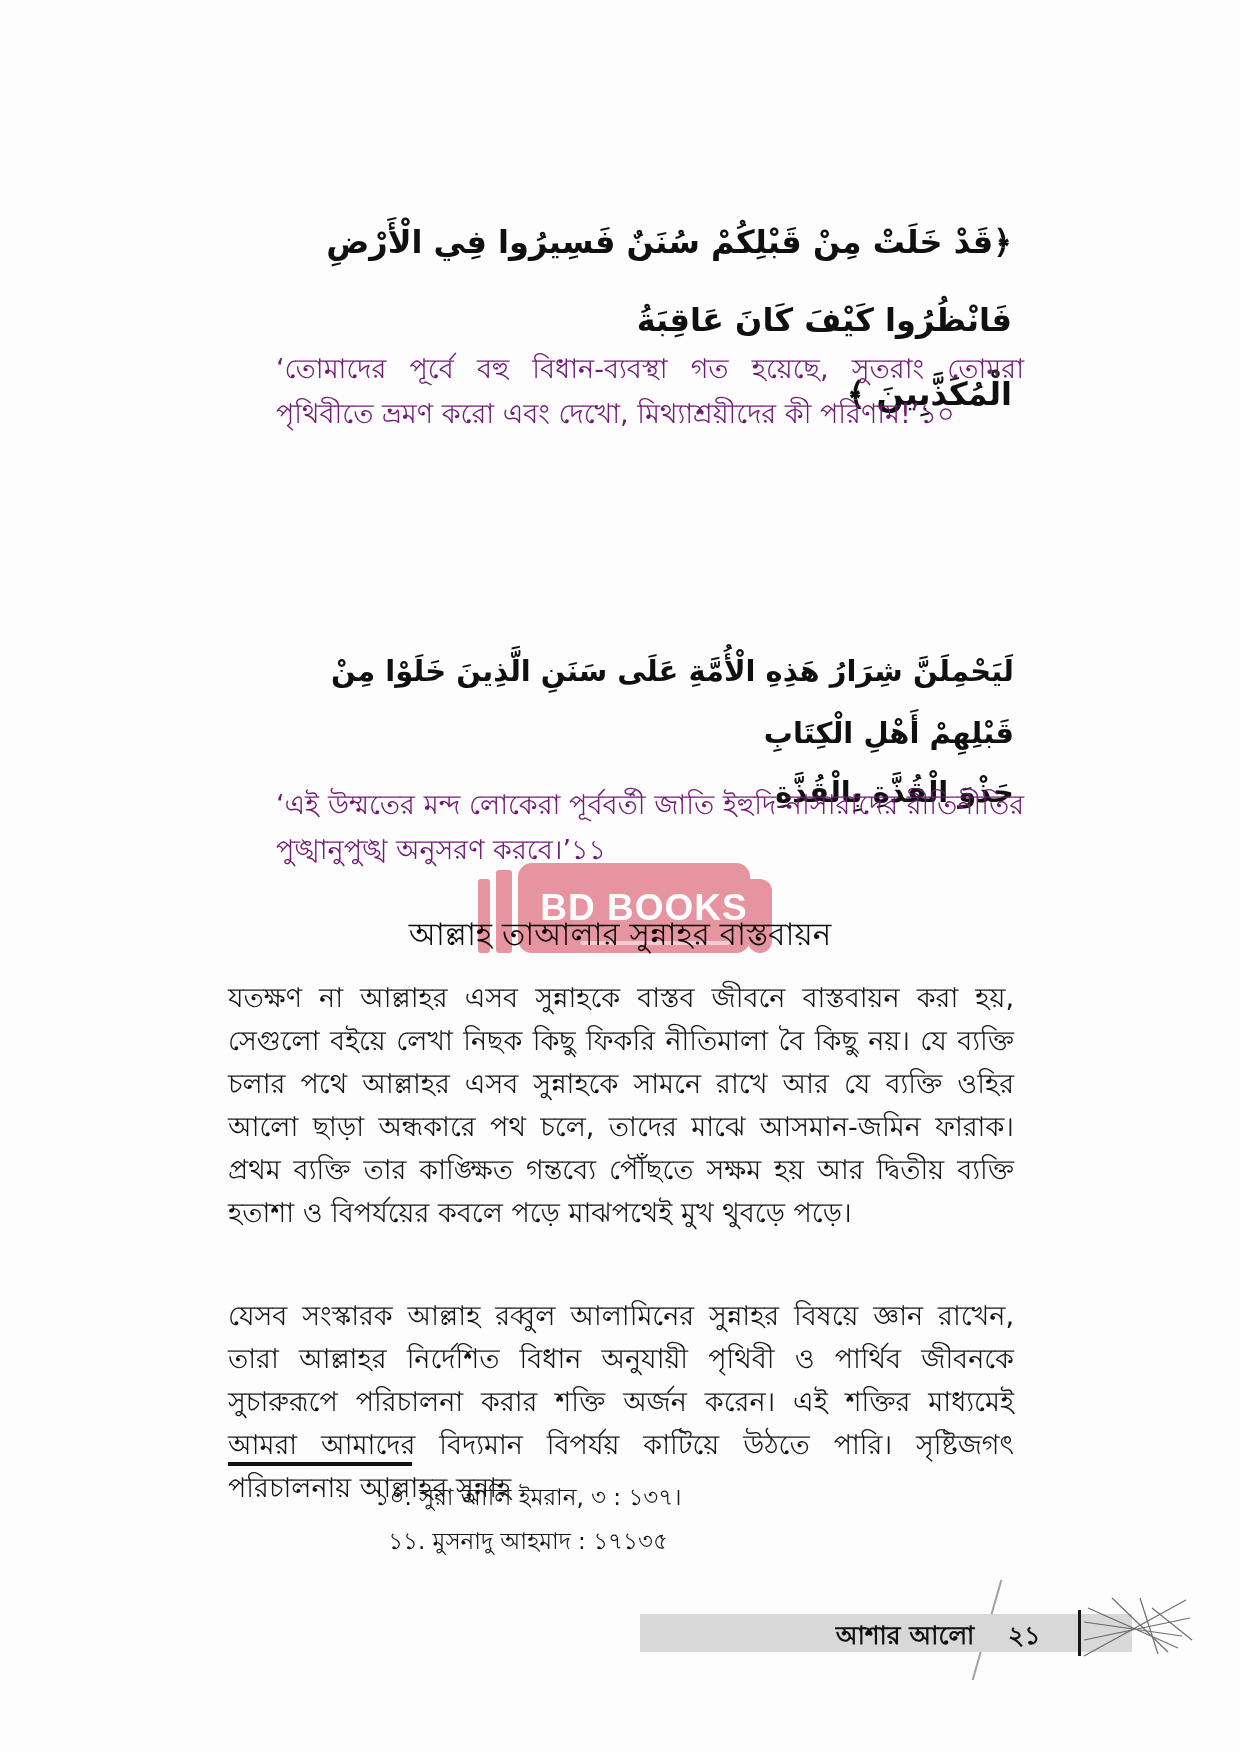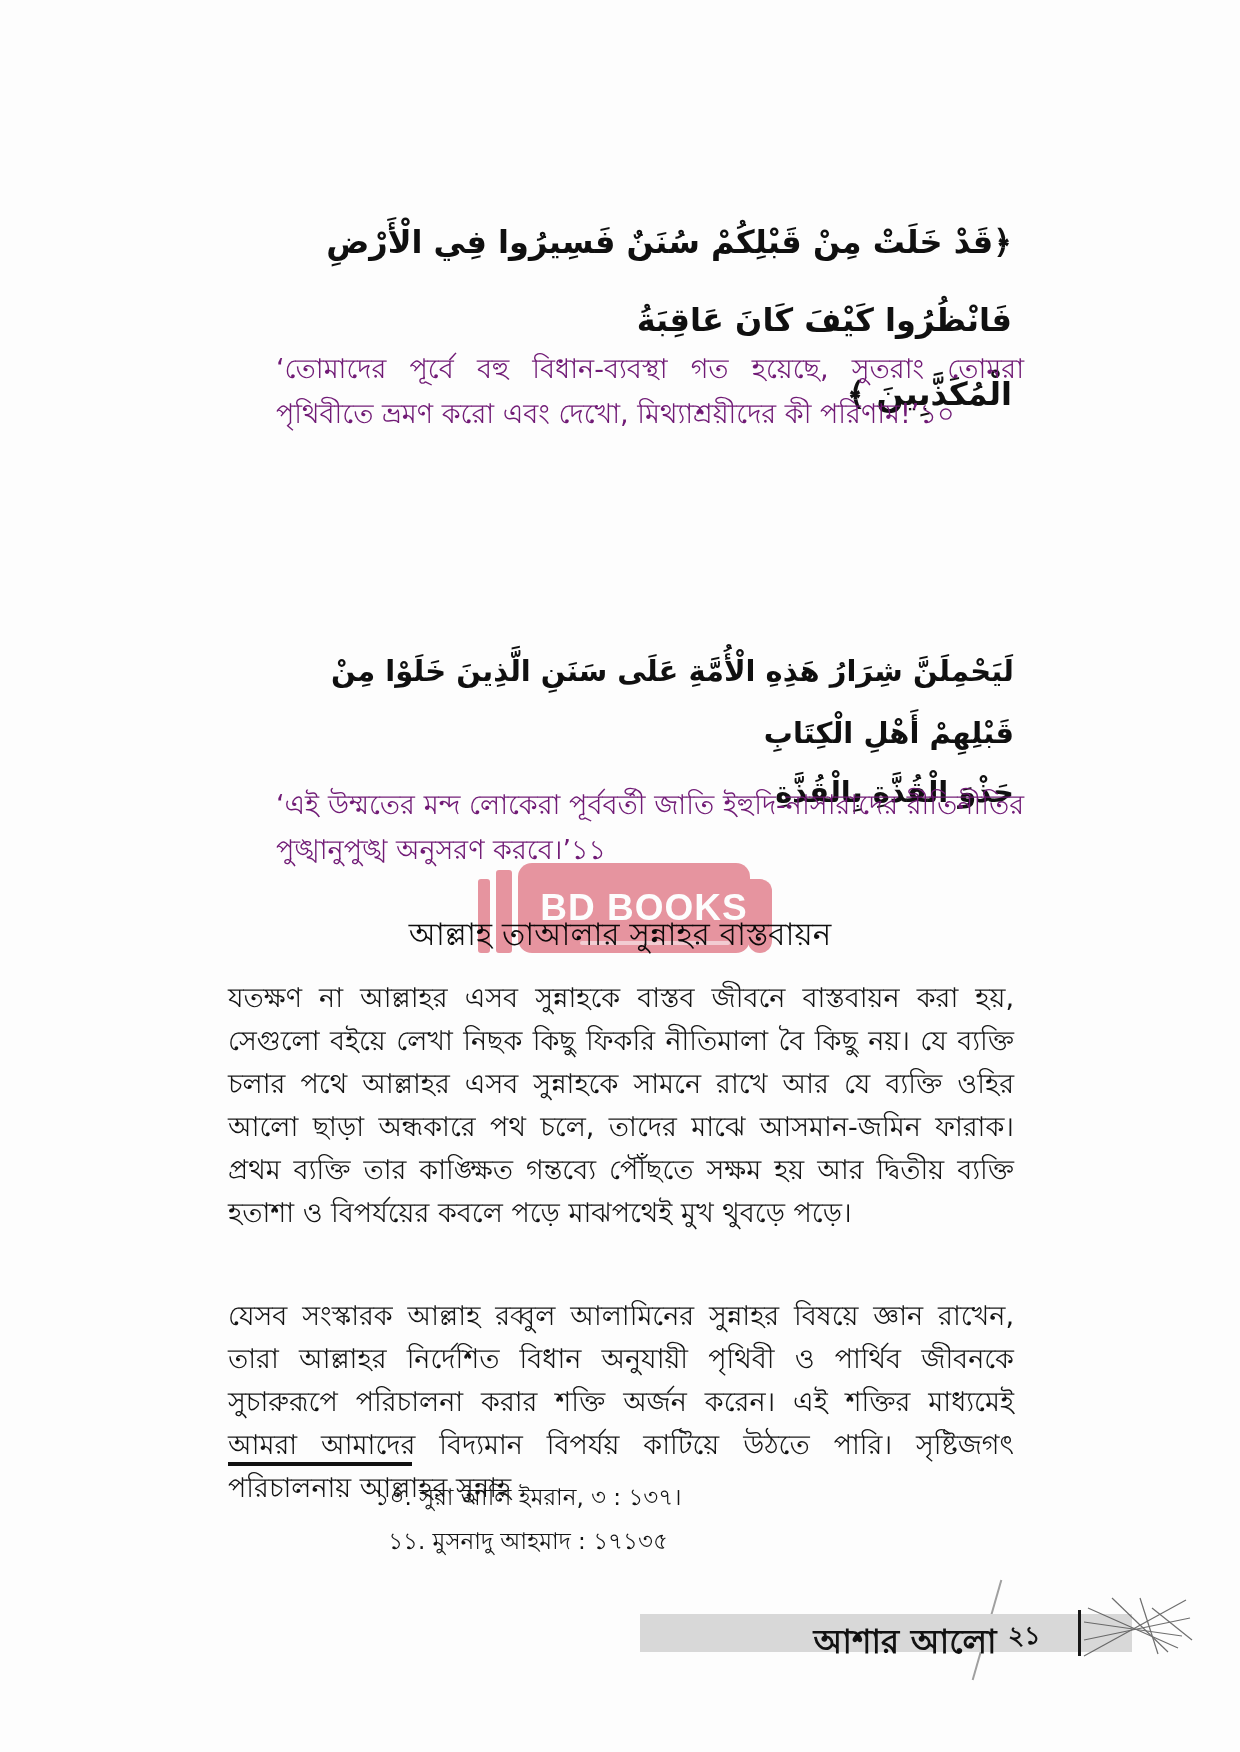--- a/index.html
+++ b/index.html
@@ -61,21 +61,21 @@
     position:absolute;
     left:640px; top:1614px;
     width:492px; height:38px;
     background:#d8d8d8;
   }
   .footer-title{
     position:absolute;
     left:150px; top:2px;
     width:230px;
     text-align:center;
-    font-size:33px; font-weight:700;
+    font-size:25px; font-weight:700;
     color:#111;
   }
   .footer-page{
     position:absolute;
     left:368px; top:2px;
     width:60px;
     text-align:left;
     font-size:25px; font-weight:700;
     color:#111;
   }

